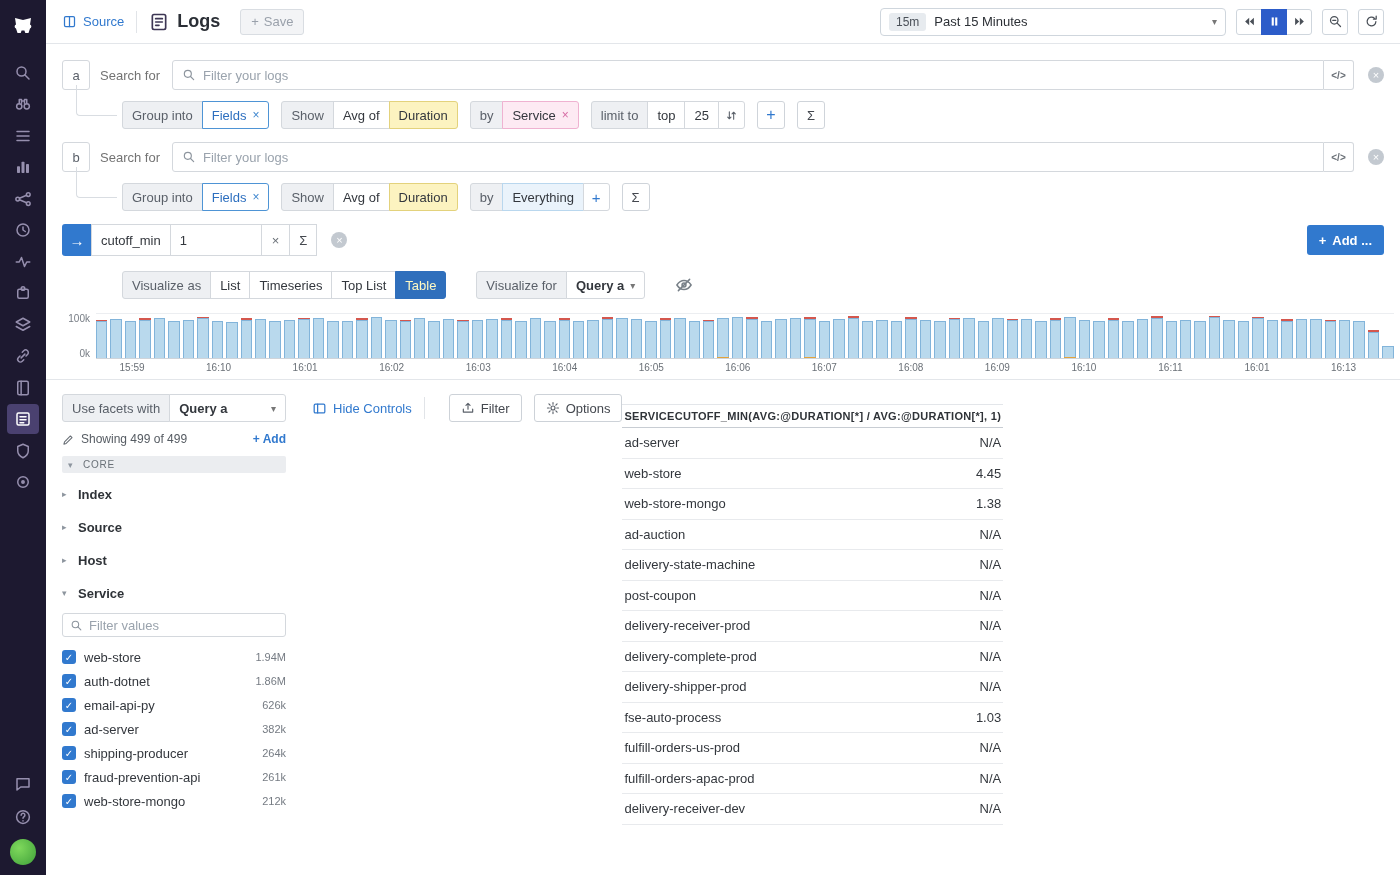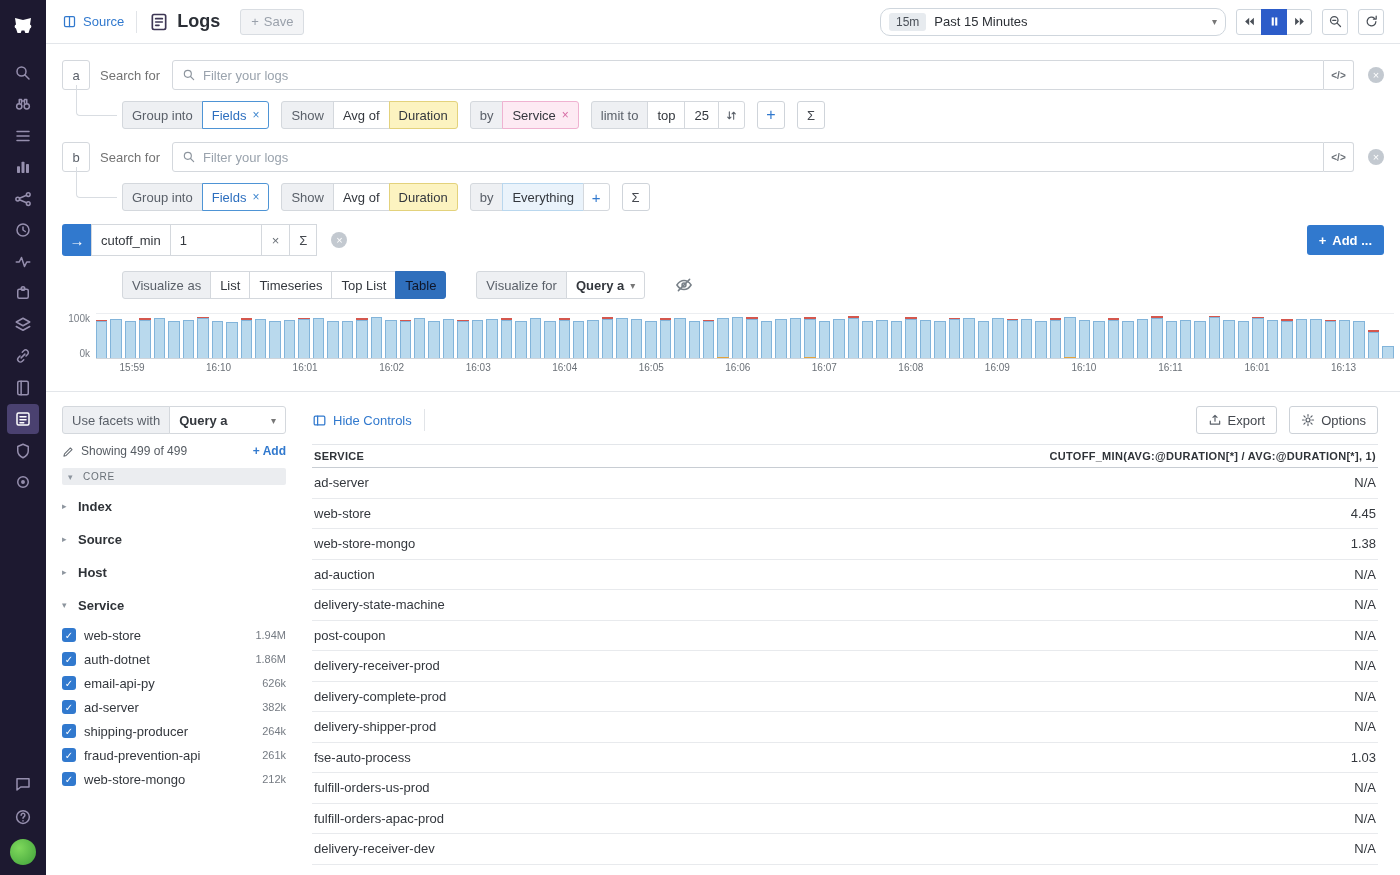--- a/index.html
+++ b/index.html
@@ -28,21 +28,21 @@
   .topbar{height:44px;border-bottom:1px solid #e3e6ea;display:flex;align-items:center;padding:0 16px;gap:12px;flex-shrink:0}
   .views-btn{color:#3179ce;display:flex;align-items:center;gap:6px;font-size:13px}
   .views-btn svg{width:15px;height:15px}
   .vdiv{width:1px;height:22px;background:#e1e4e8}
   .title-wrap{display:flex;align-items:center;gap:8px}
   .title-icon{color:#3d3654}
   .title-icon svg{width:20px;height:20px}
   .page-title{font-size:18px;font-weight:700;color:#2b2f36}
   .save-btn{height:26px;padding:0 10px;border:1px solid #d9dde2;border-radius:3px;background:#f3f4f6;color:#9aa1ab;display:flex;align-items:center;gap:5px;margin-left:8px}
   .top-right{margin-left:auto;display:flex;align-items:center;gap:10px}
-  .time-select{width:346px;height:28px;border:1px solid #cfd6dd;border-radius:10px;display:flex;align-items:center;padding:0 8px;gap:8px;cursor:pointer;background:#fff}
+  .time-select{width:346px;height:28px;border:1px solid #cfd6dd;border-radius:4px;display:flex;align-items:center;padding:0 8px;gap:8px;cursor:pointer;background:#fff}
   .time-badge{background:#e7ebef;border-radius:3px;padding:2px 7px;font-size:12px;color:#4a5058}
   .time-label{color:#2b2f35}
   .time-select .chev{margin-left:auto;color:#777;font-size:10px}
   .play-group{display:flex}
   .play-group button{width:26px;height:26px;border:1px solid #cfd6dd;background:#fff;display:flex;align-items:center;justify-content:center;color:#4a5058;margin-left:-1px}
   .play-group button:first-child{border-radius:3px 0 0 3px;margin-left:0}
   .play-group button:last-child{border-radius:0 3px 3px 0}
   .play-group button.pause-active{background:#2c5cc9;border-color:#2c5cc9;color:#fff;z-index:1}
   .play-group svg,.icon-btn svg{width:15px;height:15px}
   .icon-btn{width:26px;height:26px;border:1px solid #cfd6dd;border-radius:3px;background:#fff;display:flex;align-items:center;justify-content:center;color:#4a5058}
@@ -85,28 +85,28 @@
   .fn-group .seg{height:32px}
   .fn-name{color:#33373d}
   .fn-arg{width:92px;color:#33373d}
   .fn-x{color:#6a7077;cursor:pointer;padding:0 10px}
   .fn-sigma{color:#44484f;padding:0 9px}
   .add-btn{margin-left:auto;height:30px;padding:0 12px;background:#3179ce;border-radius:3px;color:#fff;display:flex;align-items:center;gap:6px;font-weight:700}
 
   
   .viz-row{display:flex;align-items:center;margin:15px 16px 12px 76px;gap:30px;flex-shrink:0}
   .viz-tabs .seg{cursor:pointer}
-  .viz-tabs .seg.sel{background:#2f6fbc;border-color:#2f6fbc;color:#0f172a;z-index:1}
+  .viz-tabs .seg.sel{background:#2f6fbc;border-color:#2f6fbc;color:#fef9c3;z-index:1}
   .timeline-group b{font-weight:700}
   .timeline-group .chev{color:#777;font-size:10px}
   .eye-off{color:#788088}
   .eye-off svg{width:18px;height:18px}
 
   
-  .chart{display:flex;padding:2px 6px 16px 16px;border-bottom:1px solid #e3e6ea;flex-shrink:0}
+  .chart{display:flex;padding:2px 6px 4px 16px;border-bottom:1px solid #e3e6ea;flex-shrink:0}
   .y-labels{width:34px;display:flex;flex-direction:column;justify-content:space-between;align-items:flex-end;font-size:10px;color:#767c84;padding:0 6px 16px 0;height:62px}
   .plot{flex:1;min-width:0}
   .bars{height:46px;display:flex;align-items:flex-end;gap:3px;border-top:1px solid #eceef1;border-bottom:1px solid #cfd4da}
   .bar{flex:1;display:flex;flex-direction:column;justify-content:flex-end;cursor:pointer}
   .bseg.info{border:1px solid #82b4da;border-bottom:none}
   .ticks{position:relative;height:16px;font-size:10px;color:#6a7077}
   .ticks span{position:absolute;top:3px;transform:translateX(-50%)}
 
   
   .lower{flex:1;display:flex;gap:26px;padding:14px 22px 0 16px;min-height:0}
@@ -124,21 +124,21 @@
   .add-link{margin-left:auto;color:#3179ce;font-weight:700;font-size:12px;cursor:pointer}
   .core-header{display:flex;align-items:center;gap:5px;background:#ebedf0;border-radius:2px;padding:3px 6px;font-size:10px;letter-spacing:.8px;color:#697077;margin-bottom:6px}
   .chev-sm{color:#8d959e;font-size:9px;width:10px;display:inline-block}
   .facet-group{display:flex;align-items:center;gap:6px;height:30px;margin-bottom:3px;cursor:pointer}
   .facet-group b{font-weight:700;color:#2f3338}
   .facet-value{display:flex;align-items:center;gap:8px;height:24px;cursor:pointer}
   .cb{width:14px;height:14px;background:#3179ce;border-radius:3px;color:#fff;font-size:10px;display:flex;align-items:center;justify-content:center;flex-shrink:0}
   .fv-name{color:#33373d;overflow:hidden;text-overflow:ellipsis;white-space:nowrap}
   .fv-count{margin-left:auto;font-size:11px;color:#757b83}
 
-  .results{flex:1;min-width:0;display:flex;flex-direction:column}
+  .results{flex:1;min-width:0;display:flex;flex-direction:row}
   .controls-row{display:flex;align-items:center;gap:12px;height:28px;flex-shrink:0}
   .hide-controls{display:flex;align-items:center;gap:6px;color:#3179ce;cursor:pointer}
   .hide-controls svg{width:15px;height:15px}
   .tool-btn{height:28px;border:1px solid #cdd2d8;border-radius:3px;background:#fff;display:flex;align-items:center;gap:6px;padding:0 11px;color:#44484f}
   .tool-btn svg{width:14px;height:14px;color:#5a6069}
   .controls-row .spacer{flex:1}
   .tbl{margin-top:10px;overflow:hidden}
   .tbl-head{display:flex;align-items:center;height:24px;border-top:1px solid #e3e6ea;border-bottom:1px solid #c8cdd3;font-size:11px;font-weight:700;color:#2f3338;letter-spacing:.3px;padding:0 2px}
   .tbl-head .right{margin-left:auto;text-align:center}
   .tbl-row{display:flex;align-items:center;height:30.5px;border-bottom:1px solid #e8eaed;padding:0 2px;cursor:pointer}
@@ -822,20 +822,29 @@
           <b>Source</b>
         </div>
         <div class="facet-group">
           <span class="chev-sm">▸</span>
           <b>Host</b>
         </div>
         <div class="facet-group">
           <span class="chev-sm">▾</span>
           <b>Service</b>
         </div>
+        <div class="facet-filter">
+          <span>
+              <svg viewBox="0 0 24 24" fill="none" stroke="currentColor" stroke-width="2" stroke-linecap="round" stroke-linejoin="round">
+                <circle cx="10" cy="10" r="6"></circle>
+                <line x1="14.6" y1="14.6" x2="20" y2="20"></line>
+              </svg>
+            </span>
+          <input placeholder="Filter values" style="">
+        </div>
         <div id="facet-values">
             <div class="facet-value">
               <span class="cb">✓</span>
               <span class="fv-name">web-store</span>
               <span class="fv-count">1.94M</span>
             </div>
             <div class="facet-value">
               <span class="cb">✓</span>
               <span class="fv-name">auth-dotnet</span>
               <span class="fv-count">1.86M</span>
@@ -881,21 +890,21 @@
           </span>
           <div class="vdiv"></div>
           <div class="spacer"></div>
           <button class="tool-btn">
             <span>
                 <svg viewBox="0 0 24 24" fill="none" stroke="currentColor" stroke-width="2" stroke-linecap="round" stroke-linejoin="round">
                   <path d="M12 14V4M8.5 7.5L12 4l3.5 3.5"></path>
                   <path d="M4 14v5h16v-5"></path>
                 </svg>
               </span>
-            <span>Export</span>
+            <span>Filter</span>
           </button>
           <button class="tool-btn">
             <span>
                 <svg viewBox="0 0 24 24" fill="none" stroke="currentColor" stroke-width="2" stroke-linecap="round" stroke-linejoin="round">
                   <circle cx="12" cy="12" r="3.4"></circle>
                   <path d="M12 2.5v3M12 18.5v3M2.5 12h3M18.5 12h3M5 5l2.1 2.1M16.9 16.9L19 19M19 5l-2.1 2.1M7.1 16.9L5 19"></path>
                 </svg>
               </span>
             <span>Options</span>
           </button>

